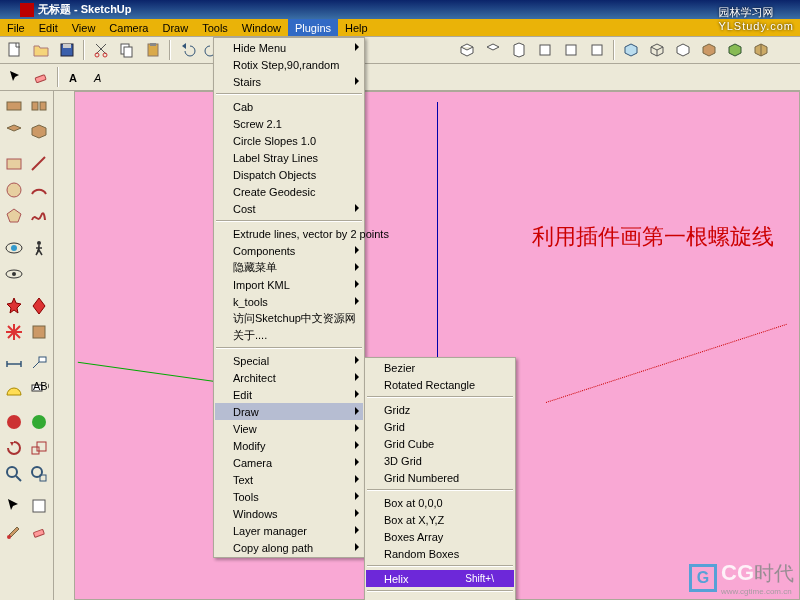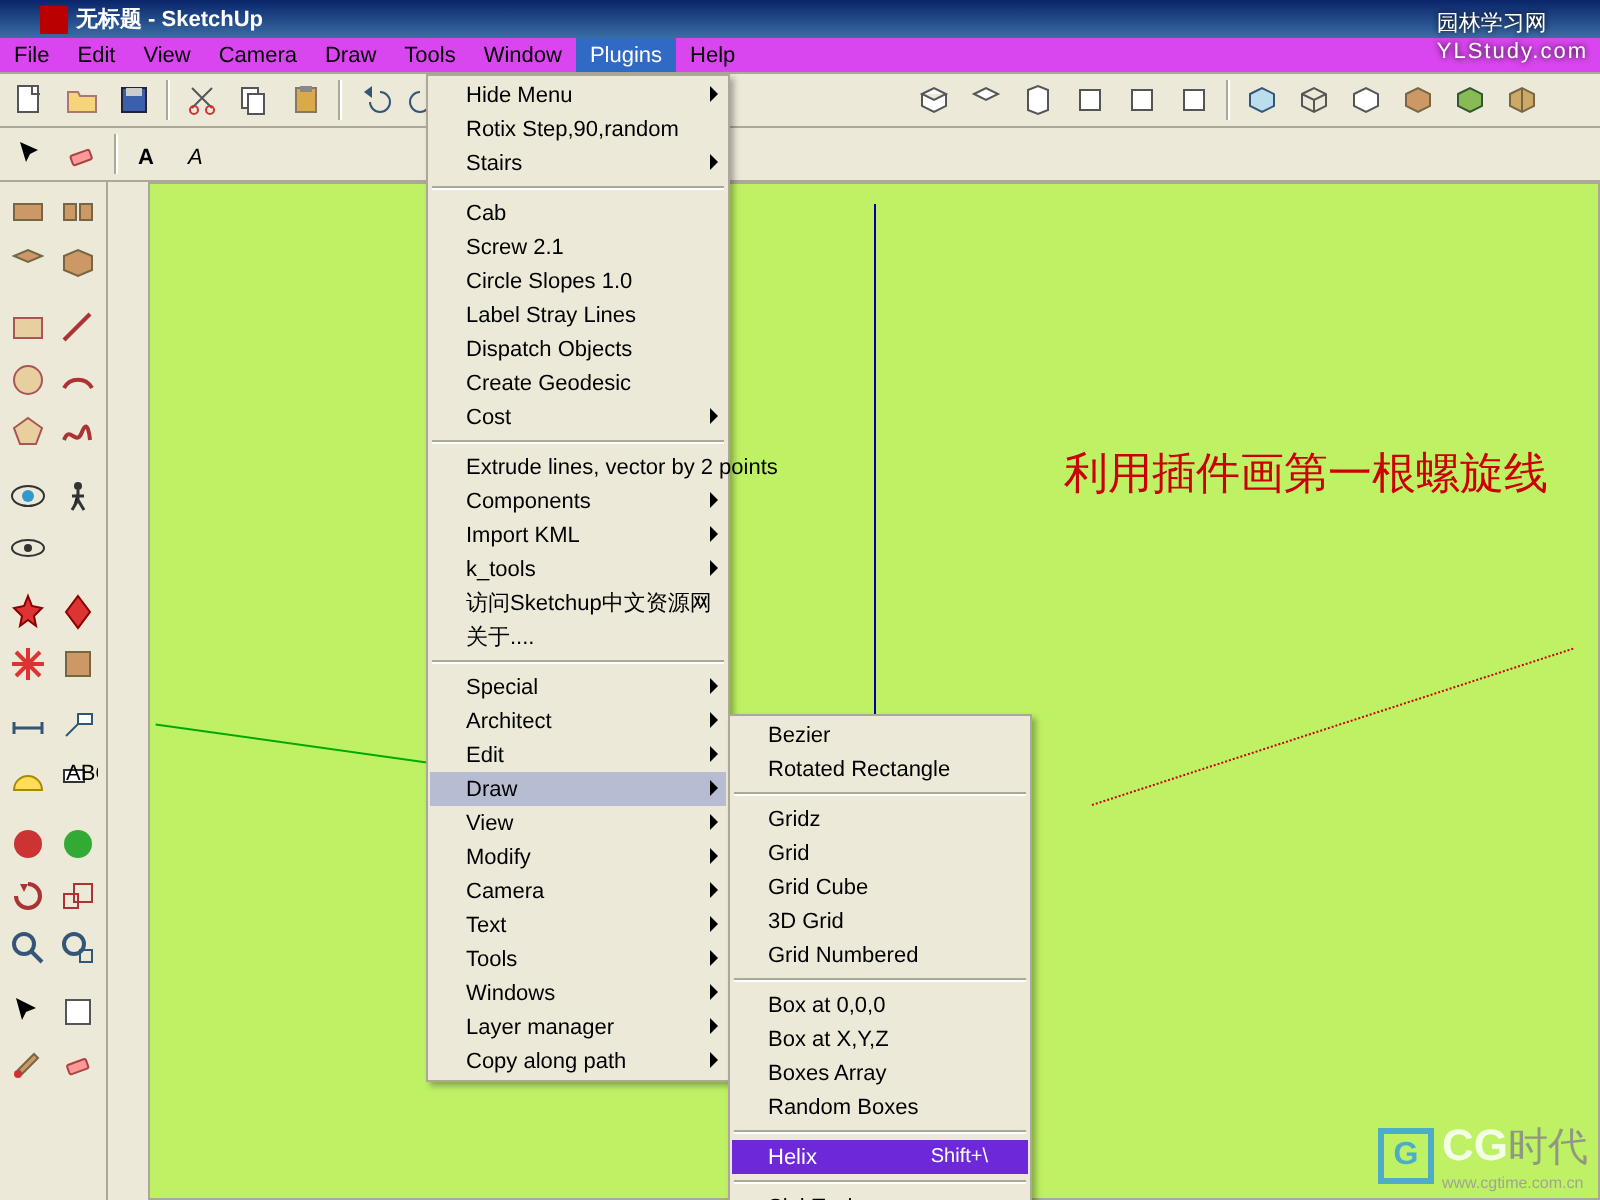--- a/index.html
+++ b/index.html
@@ -2,35 +2,35 @@
 <html><head>
 <meta charset="utf-8">
 <style>
   * { margin: 0; padding: 0; box-sizing: border-box; font-family: "Microsoft Sans Serif", Tahoma, sans-serif; font-size: 11px; }
   body { background: #000; width: 800px; height: 600px; overflow: hidden; }
   
   .titlebar { height: 19px; background: linear-gradient(#0a246a, #3a6ea5); color: #fff; display: flex; align-items: center; padding: 0 20px; }
   .titlebar .icon { width: 14px; height: 14px; background: #b00; margin-right: 4px; display: inline-block; }
   .titlebar .title { flex: 1; font-weight: bold; }
   
-  .menubar { height: 18px; background: #d946ef; display: flex; align-items: stretch; border-bottom: 1px solid #aca899; }
+  .menubar { height: 18px; background: #eab308; display: flex; align-items: stretch; border-bottom: 1px solid #aca899; }
   .menubar .mitem { padding: 2px 7px; display: flex; align-items: center; cursor: default; }
   .menubar .mitem.active { background: #316ac5; color: #fff; }
   
   .toolbar { background: #ece9d8; border-bottom: 1px solid #aca899; display: flex; align-items: center; padding: 2px; }
   .tb-btn { width: 24px; height: 22px; margin: 0 1px; display: flex; align-items: center; justify-content: center; border: 1px solid transparent; }
   .tb-btn svg { width: 18px; height: 18px; }
   .tb-sep { width: 2px; height: 20px; border-left: 1px solid #aca899; border-right: 1px solid #fff; margin: 0 3px; }
   
   .workspace { display: flex; height: calc(600px - 19px - 18px - 27px - 27px); background: #ece9d8; }
   .vtoolbar { width: 54px; background: #ece9d8; border-right: 1px solid #aca899; display: flex; flex-direction: column; padding: 2px 1px; }
   .vtr { display: flex; }
   .vbtn { width: 24px; height: 24px; margin: 1px; display: flex; align-items: center; justify-content: center; border: 1px solid transparent; }
   .vbtn svg { width: 20px; height: 20px; }
-  .canvas { flex: 1; background: #bef264; border: 1px solid #aca899; position: relative; overflow: hidden; margin-left: 20px; }
+  .canvas { flex: 1; background: #f9a8d4; border: 1px solid #aca899; position: relative; overflow: hidden; margin-left: 20px; }
   .axis-green { position: absolute; top: 310px; left: 0; width: 40%; height: 1px; background: #0a0; transform-origin: right center; transform: rotate(8deg); }
   .axis-red { position: absolute; top: 310px; right: 0; width: 35%; border-top: 1px dotted #c00; transform-origin: left center; transform: rotate(-18deg); }
   .axis-blue { position: absolute; top: 310px; left: 50%; width: 1px; height: 300px; background: #00a; transform: translateY(-100%); }
   .anno { position: absolute; top: 130px; right: 25px; color: #c00; font-size: 22px; font-family: "KaiTi","STKaiti",serif; }
   
   .menu { position: absolute; background: #ece9d8; border: 1px solid #aca899; box-shadow: 2px 2px 3px rgba(0,0,0,.3); padding: 1px; }
   .menu .row { display: flex; align-items: center; height: 17px; padding: 0 6px 0 18px; cursor: default; position: relative; white-space: nowrap; }
   .menu .row.hl { background: #6d28d9; color: #fff; }
   .menu .row.hl2 { background: #b6bdd2; }
   .menu .sep { height: 1px; margin: 3px 1px; border-top: 1px solid #aca899; border-bottom: 1px solid #fff; }
@@ -473,20 +473,24 @@
     </div>
     <div class="sep"></div>
     <div class="row">
       <span>Extrude lines, vector by 2 points</span>
     </div>
     <div class="row">
       <span>Components</span>
       <span class="arrow"></span>
     </div>
     <div class="row">
+      <span>隐藏菜单</span>
+      <span class="arrow"></span>
+    </div>
+    <div class="row">
       <span>Import KML</span>
       <span class="arrow"></span>
     </div>
     <div class="row">
       <span>k_tools</span>
       <span class="arrow"></span>
     </div>
     <div class="row">
       <span>访问Sketchup中文资源网</span>
     </div>

